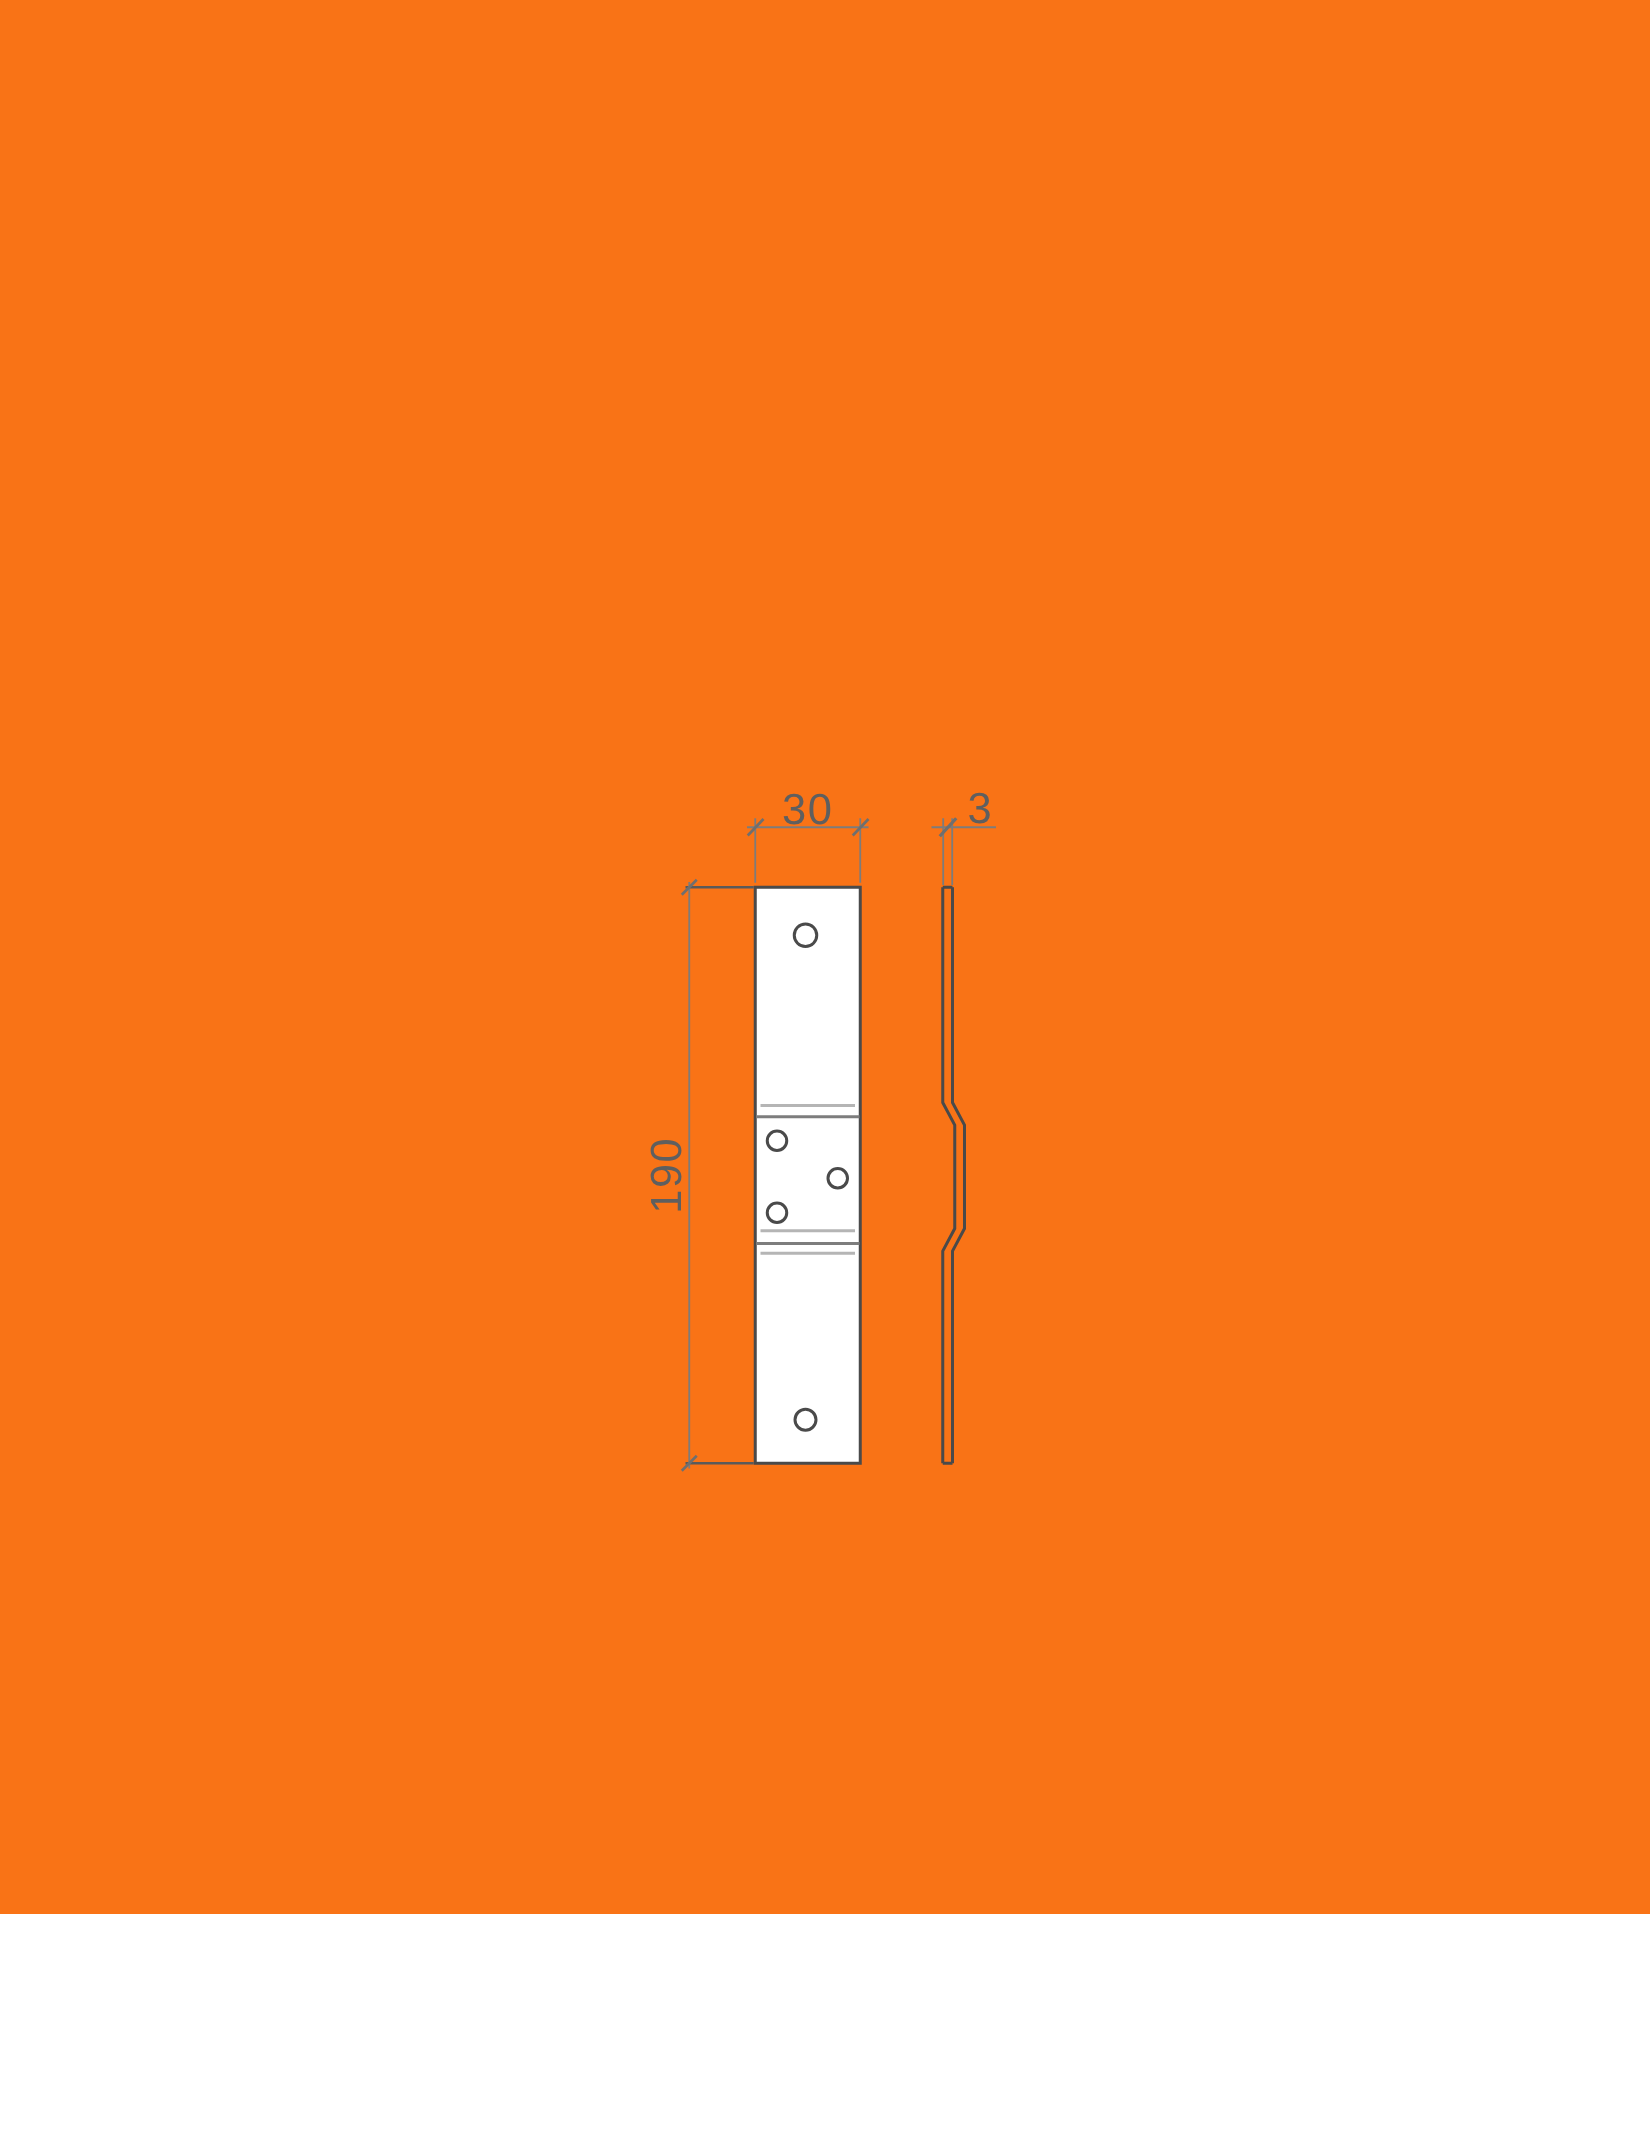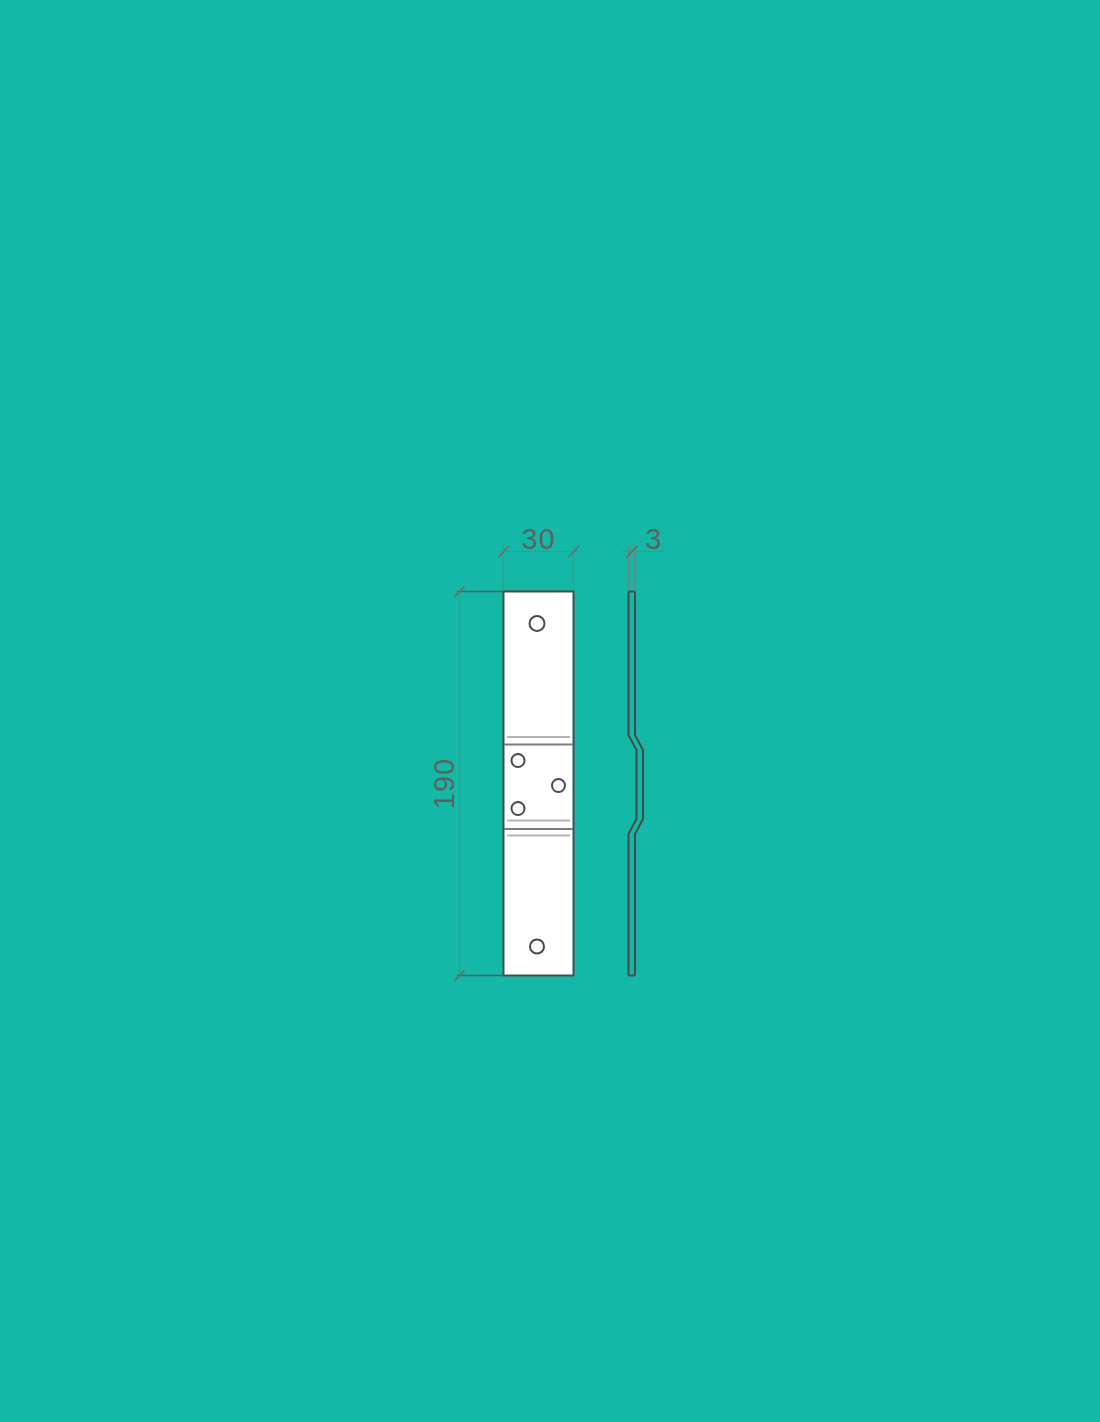--- a/index.html
+++ b/index.html
@@ -3,22 +3,22 @@
 <meta charset="utf-8">
 <style>
   html, body {
     margin: 0;
     padding: 0;
     background: #ffffff;
   }
   .canvas {
     position: relative;
     width: 1100px;
-    height: 1422px;
-    background: #14b8a6;
+    height: 1276px;
+    background: #f97316;
     overflow: hidden;
   }
   svg { display: block; }
 
   
   .outline        { stroke-width: 2;   fill: none; }
   .plate-face     { fill: #ffffff; stroke-width: 2; }
   .hole           { fill: #ffffff; stroke-width: 2; }
   .bend-light     { stroke: #b5b5b5; stroke-width: 2;   fill: none; }
   .bend-dark      { stroke: #7d7d7d; stroke-width: 2;   fill: none; }

